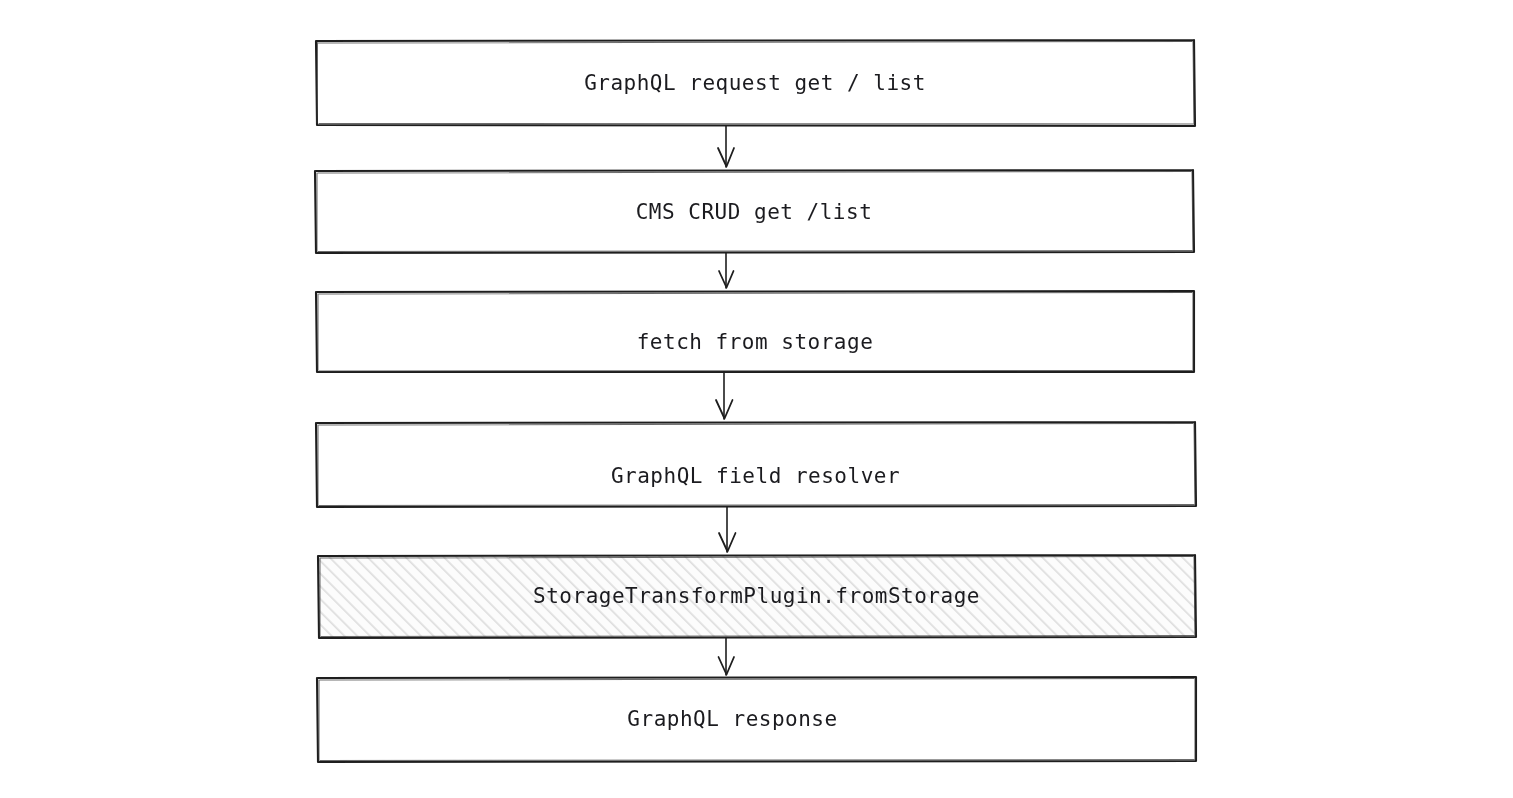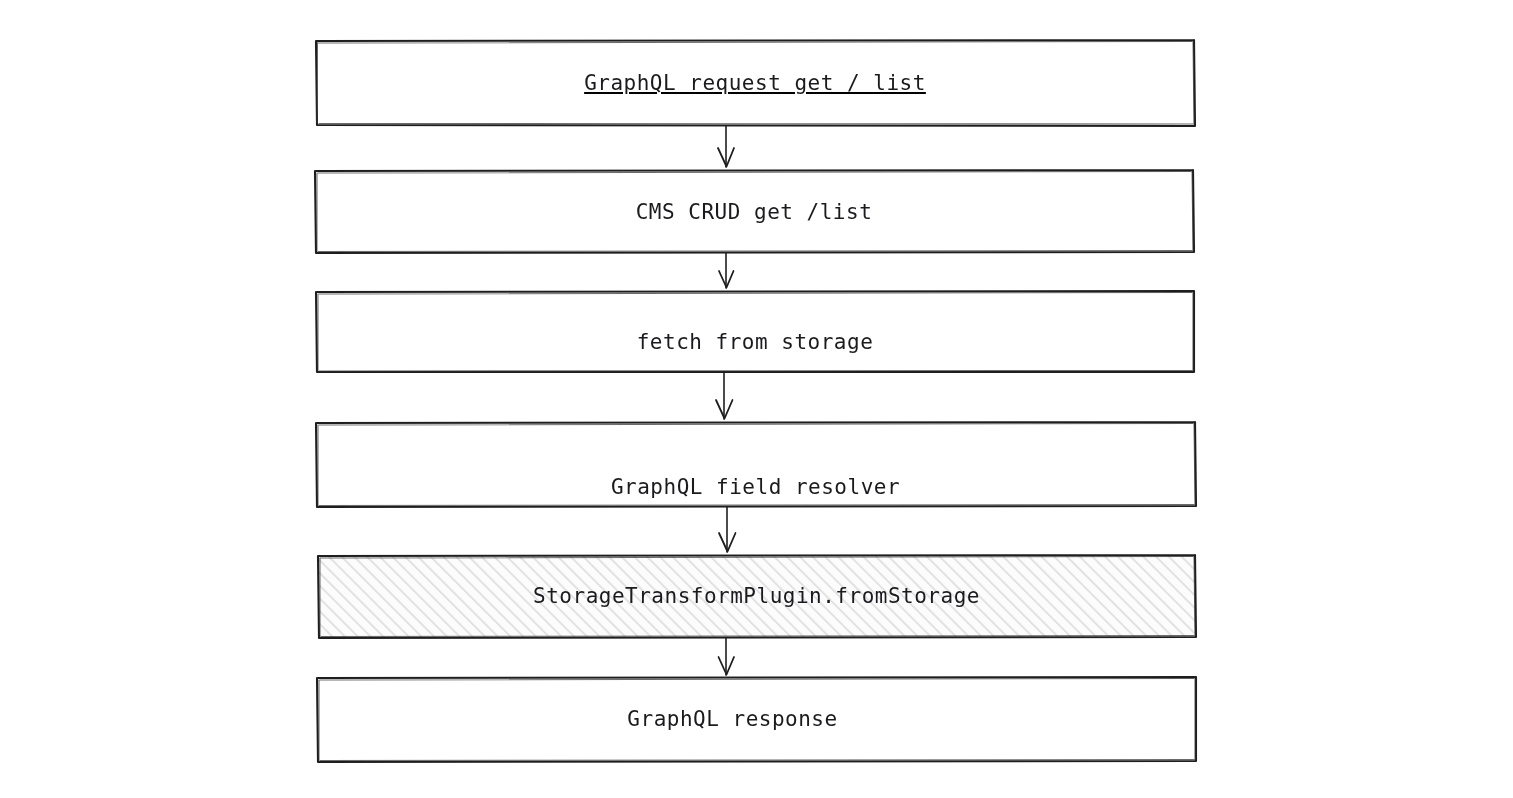--- a/index.html
+++ b/index.html
@@ -35,24 +35,24 @@
     position: relative;
     z-index: 3;
     font-family: "DejaVu Sans Mono", "Liberation Mono", monospace;
     font-size: 21px;
     letter-spacing: 0.5px;
     color: #1b1b1f;
     white-space: nowrap;
     -webkit-font-smoothing: antialiased;
   }
 
-  .node-1 { left: 314px; top: 39px;  width: 882px; height: 88px; text-decoration: underline; }
+  .node-1 { left: 314px; top: 39px;  width: 882px; height: 88px; }
   .node-2 { left: 314px; top: 169px; width: 880px; height: 85px; }
   .node-3 { left: 315px; top: 290px; width: 880px; height: 104px; }
-  .node-4 { left: 315px; top: 435px; width: 881px; height: 104px; }
+  .node-4 { left: 315px; top: 424px; width: 881px; height: 104px; }
   .node-5 { left: 317px; top: 554px; width: 879px; height: 84px; }
   .node-6 { left: 316px; top: 676px; width: 833px; height: 86px; }
 </style>
 </head>
 <body>
 
 <svg id="canvas" viewBox="0 0 1513 798" aria-hidden="true">
   <defs>
     <pattern id="hatch" width="9" height="9" patternUnits="userSpaceOnUse" patternTransform="rotate(-45)">
       <rect width="9" height="9" fill="#fcfcfc"></rect>

